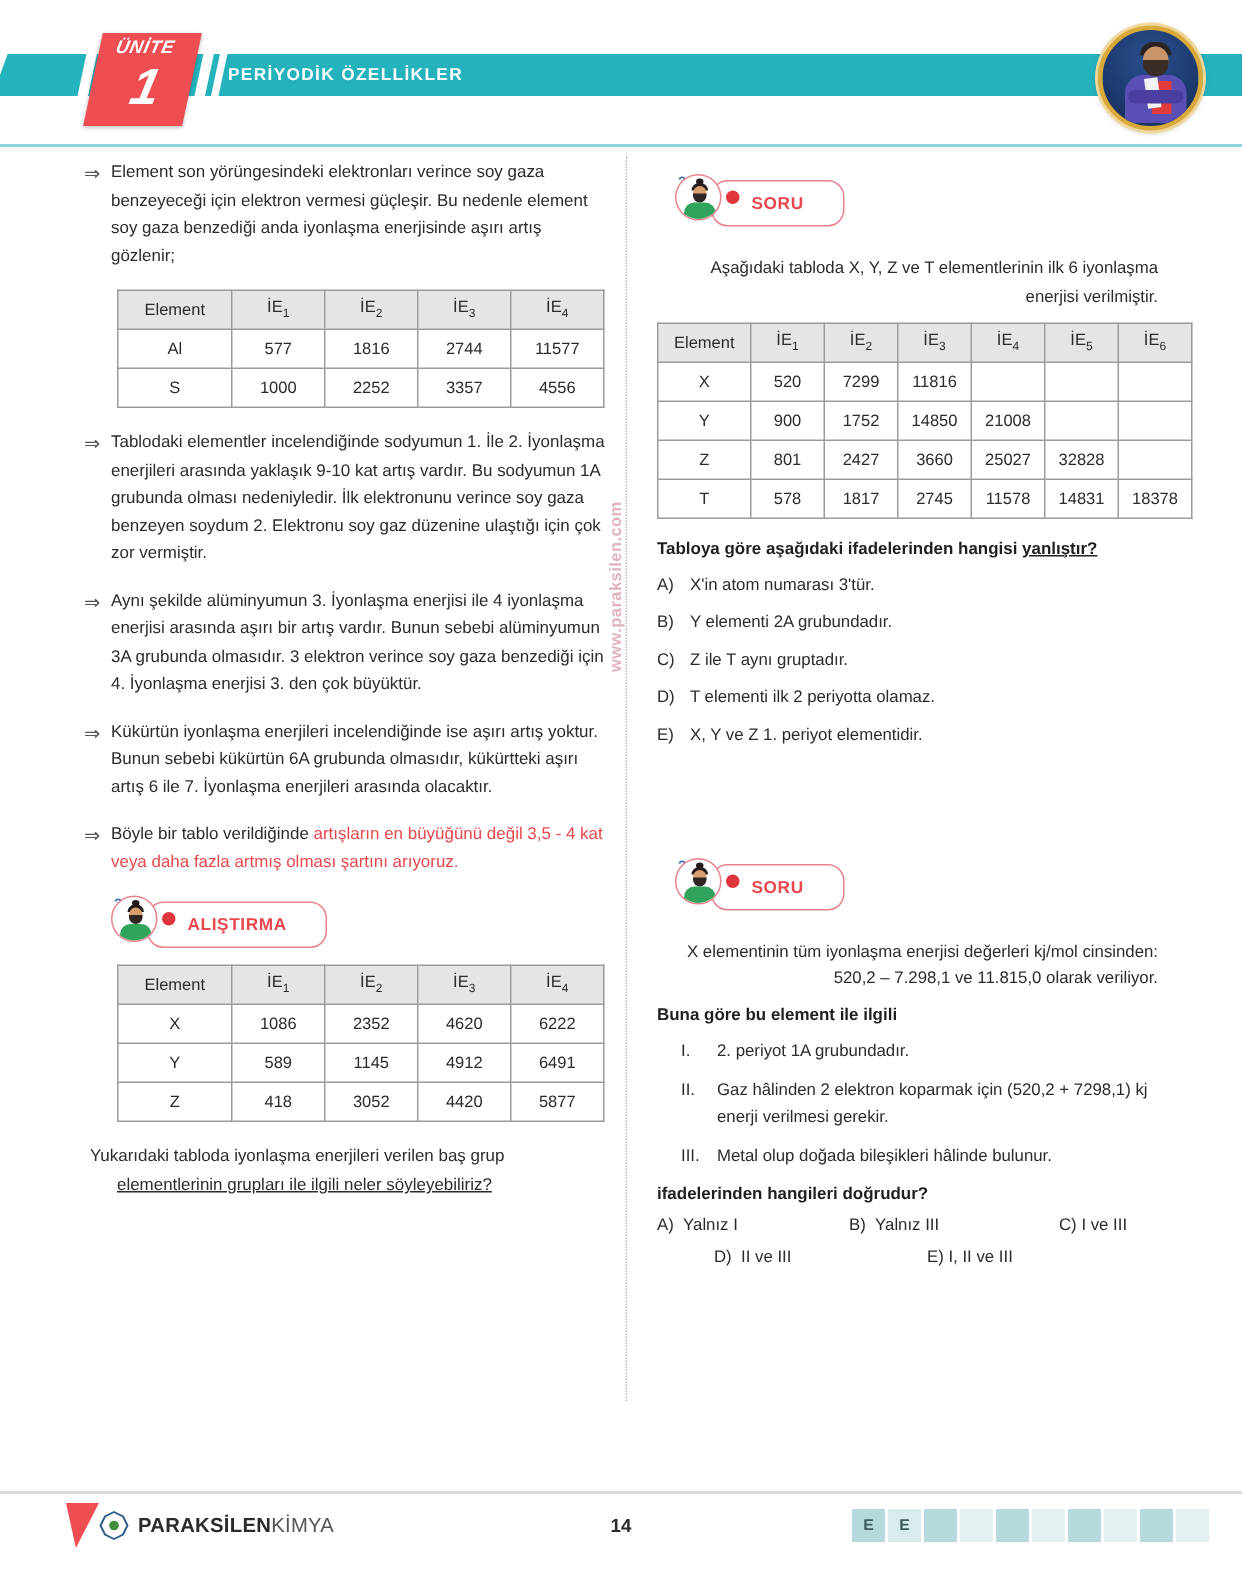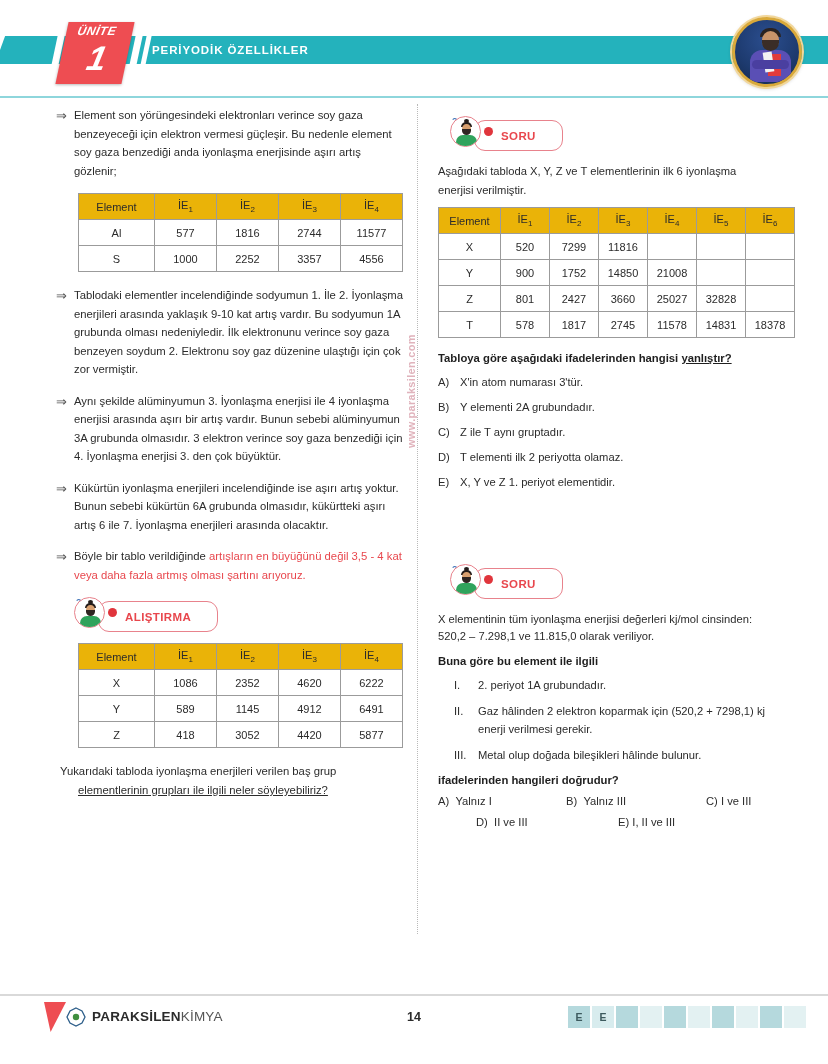--- a/index.html
+++ b/index.html
@@ -88,21 +88,21 @@
   .hl-red { color:#e8474d; }
 
   
   .ie-table { border-collapse: collapse; margin: 6px 0 14px 22px; }
   .ie-table th, .ie-table td {
     border: 1px solid #9b9b9b;
     font-size: 11px; color:#2b2b2b;
     text-align:center; font-weight: normal;
   }
   .ie-table th {
-    background: #eab308; font-weight: normal;
+    background: #e5e5e5; font-weight: normal;
     height: 26px; padding: 0 8px;
   }
   .ie-table td { height: 26px; padding: 0 6px; }
   .ie-table th.elcol { min-width: 72px; }
   .ie-table sub { font-size: 8px; }
   .tbl-left .elcol, .tbl-left td:first-child { min-width:76px; }
   .tbl-left th:not(:first-child), .tbl-left td:not(:first-child) { min-width:62px; }
   .tbl-right th:first-child, .tbl-right td:first-child { min-width:62px; }
   .tbl-right th:not(:first-child), .tbl-right td:not(:first-child) { min-width:49px; }
 
@@ -123,21 +123,21 @@
   .badge-pill {
     position:absolute; left:24px; top:4px; height:31px;
     border:1.3px solid #e8828c; border-radius:11px;
     padding: 0 26px 0 26px; display:flex; align-items:center;
     background:#fff;
   }
   .badge-dot { position:absolute; left:9px; top:6px; width:9px; height:9px; border-radius:50%; background:#e0353c; }
   .badge-label { font-size:11.5px; font-weight:bold; color:#e8474d; letter-spacing:.4px; }
 
   
-  .q-intro { font-size:11.2px; line-height:18.5px; color:#2b2b2b; margin: 4px 0 8px 6px; }
+  .q-intro { font-size:11.2px; line-height:18.5px; color:#2b2b2b; margin: 20px 0 8px 6px; text-align: right; }
   .q-prompt { font-size:11.3px; font-weight:bold; color:#1f1f1f; margin: 10px 0 9px 6px; }
   .q-prompt u { text-decoration: underline; text-align: right; }
   .opt-list { margin-left: 6px; }
   .opt { display:flex; font-size:11.2px; line-height:19px; color:#2b2b2b; margin-bottom: 6px; }
   .opt-key { width:22px; flex:0 0 22px; }
   .roman-list { margin: 8px 0 8px 22px; }
   .roman { display:flex; font-size:11.2px; line-height:18.5px; color:#2b2b2b; margin-bottom:7px; }
   .roman-key { width:24px; flex:0 0 24px; }
   .opts-grid { margin: 6px 0 0 6px; font-size:11.2px; color:#2b2b2b; }
   .opts-row1 { display:flex; margin-bottom:9px; }

